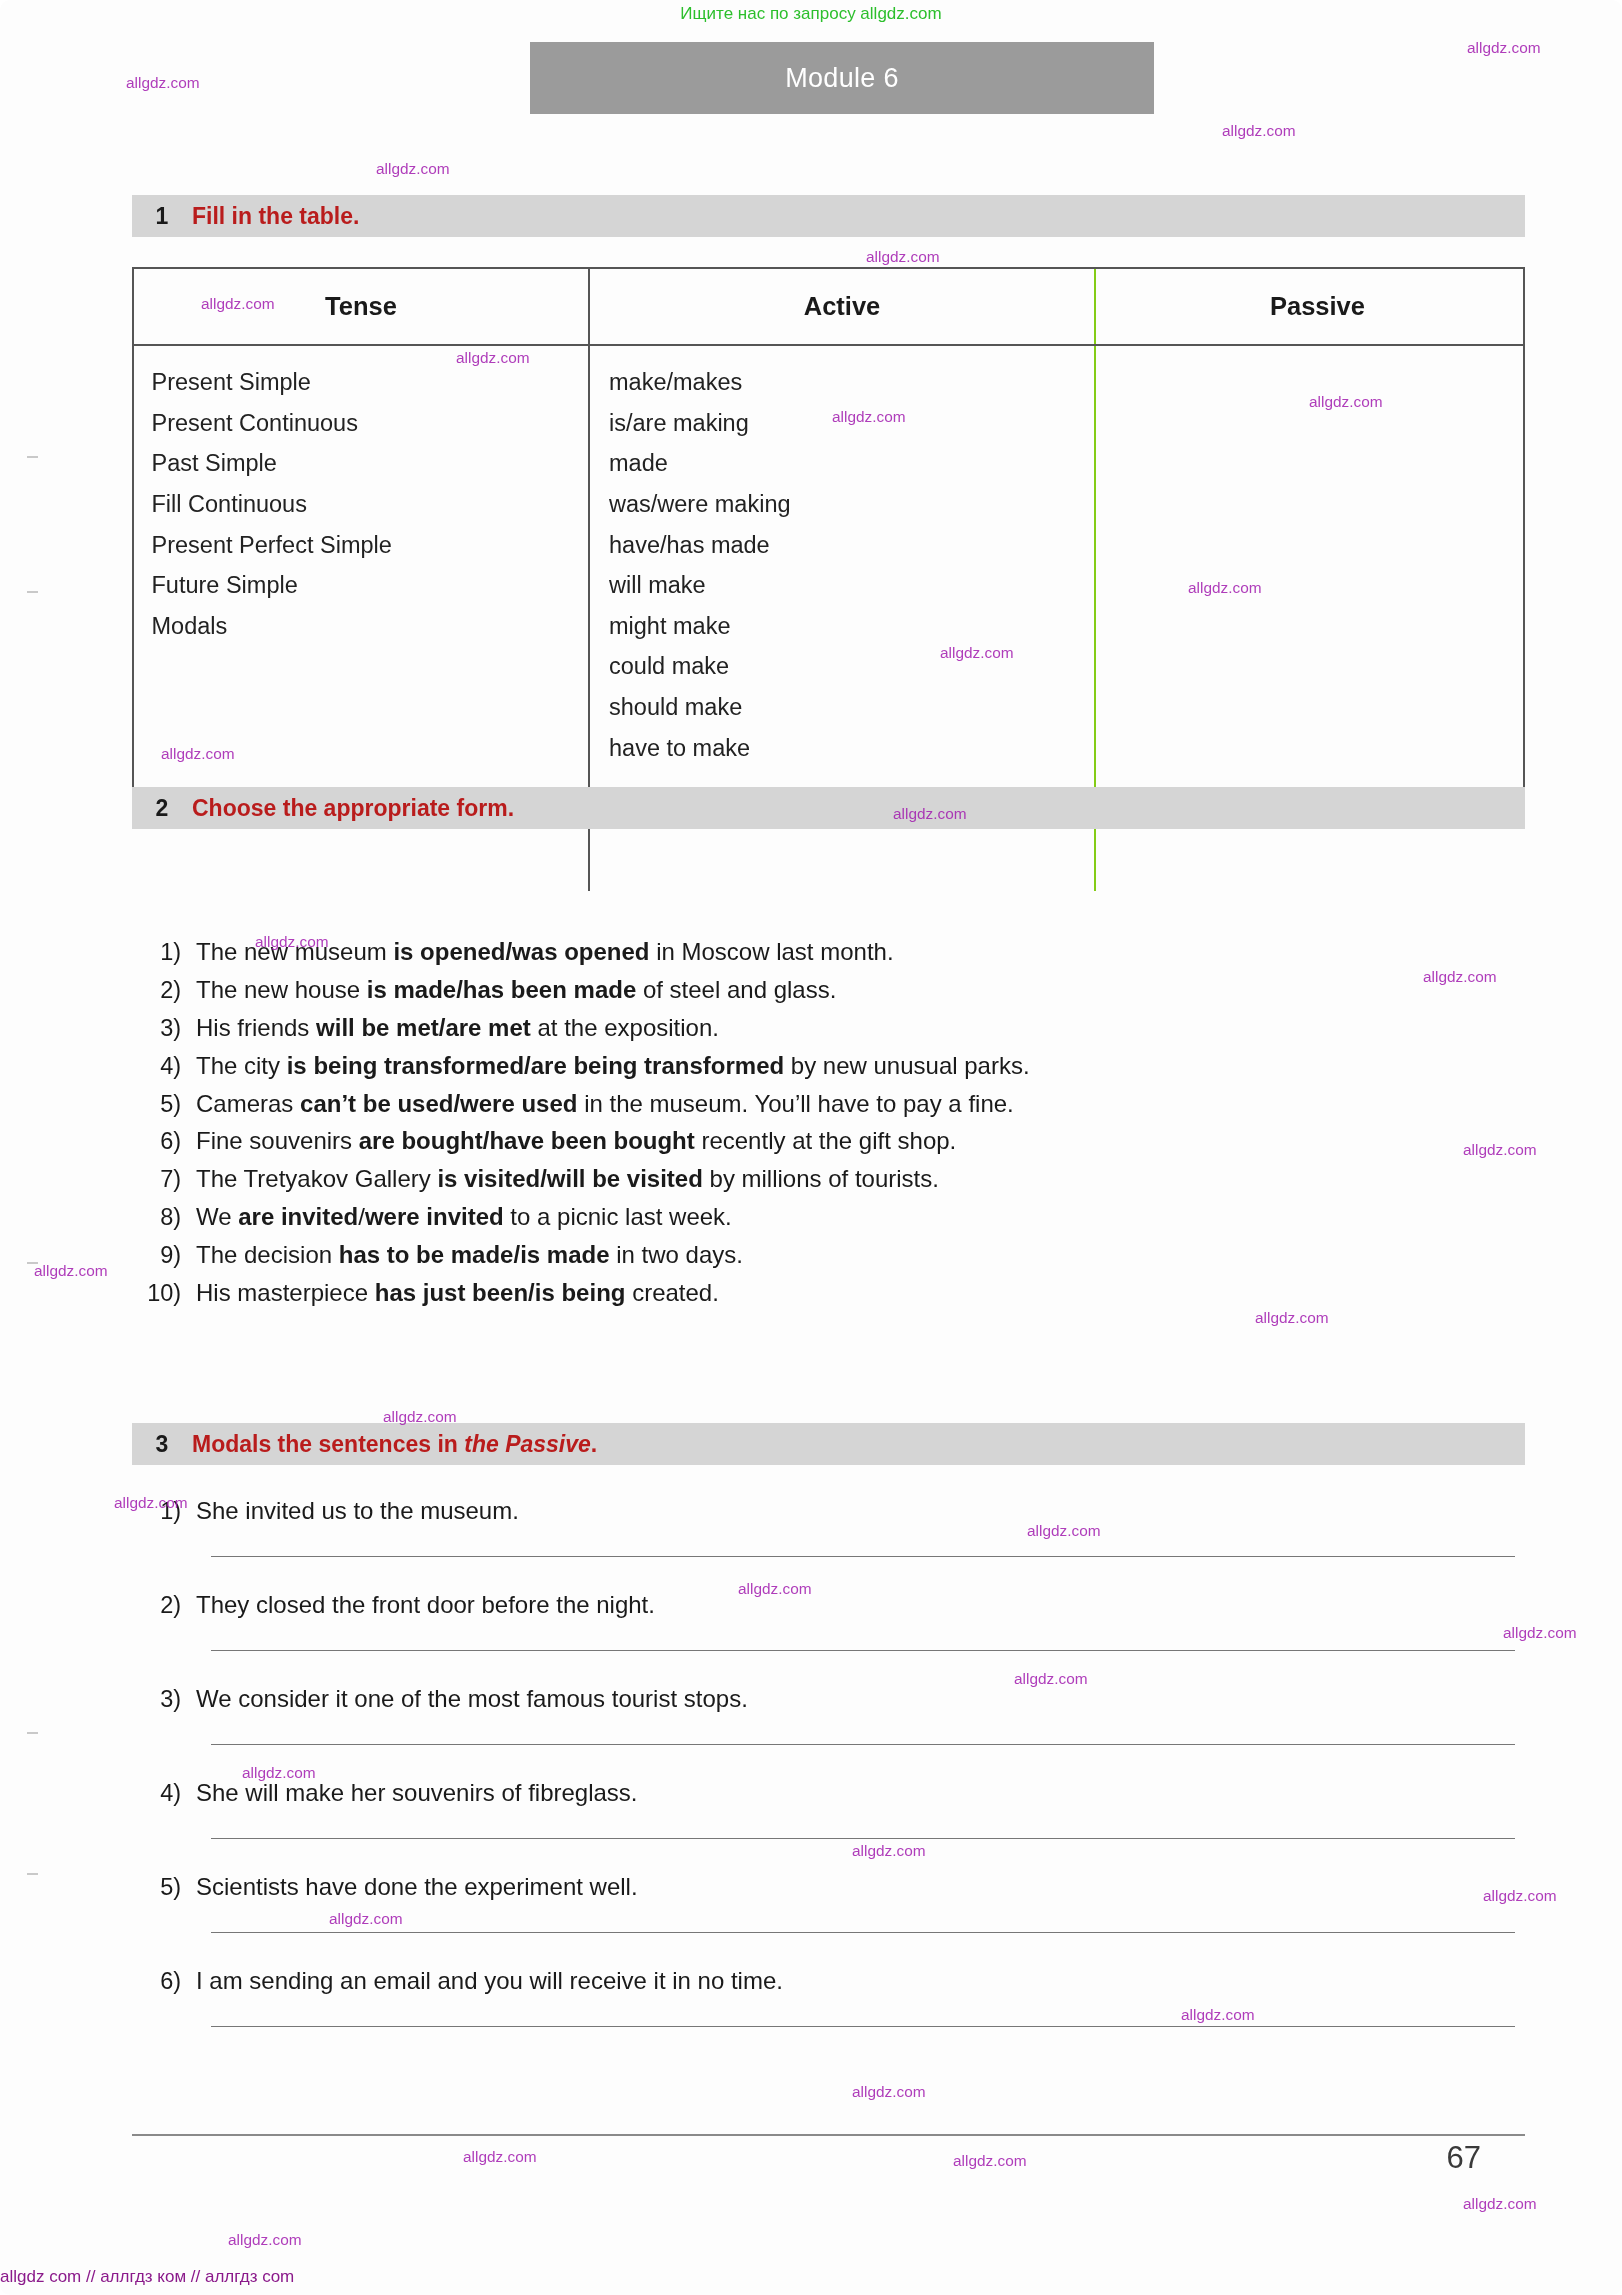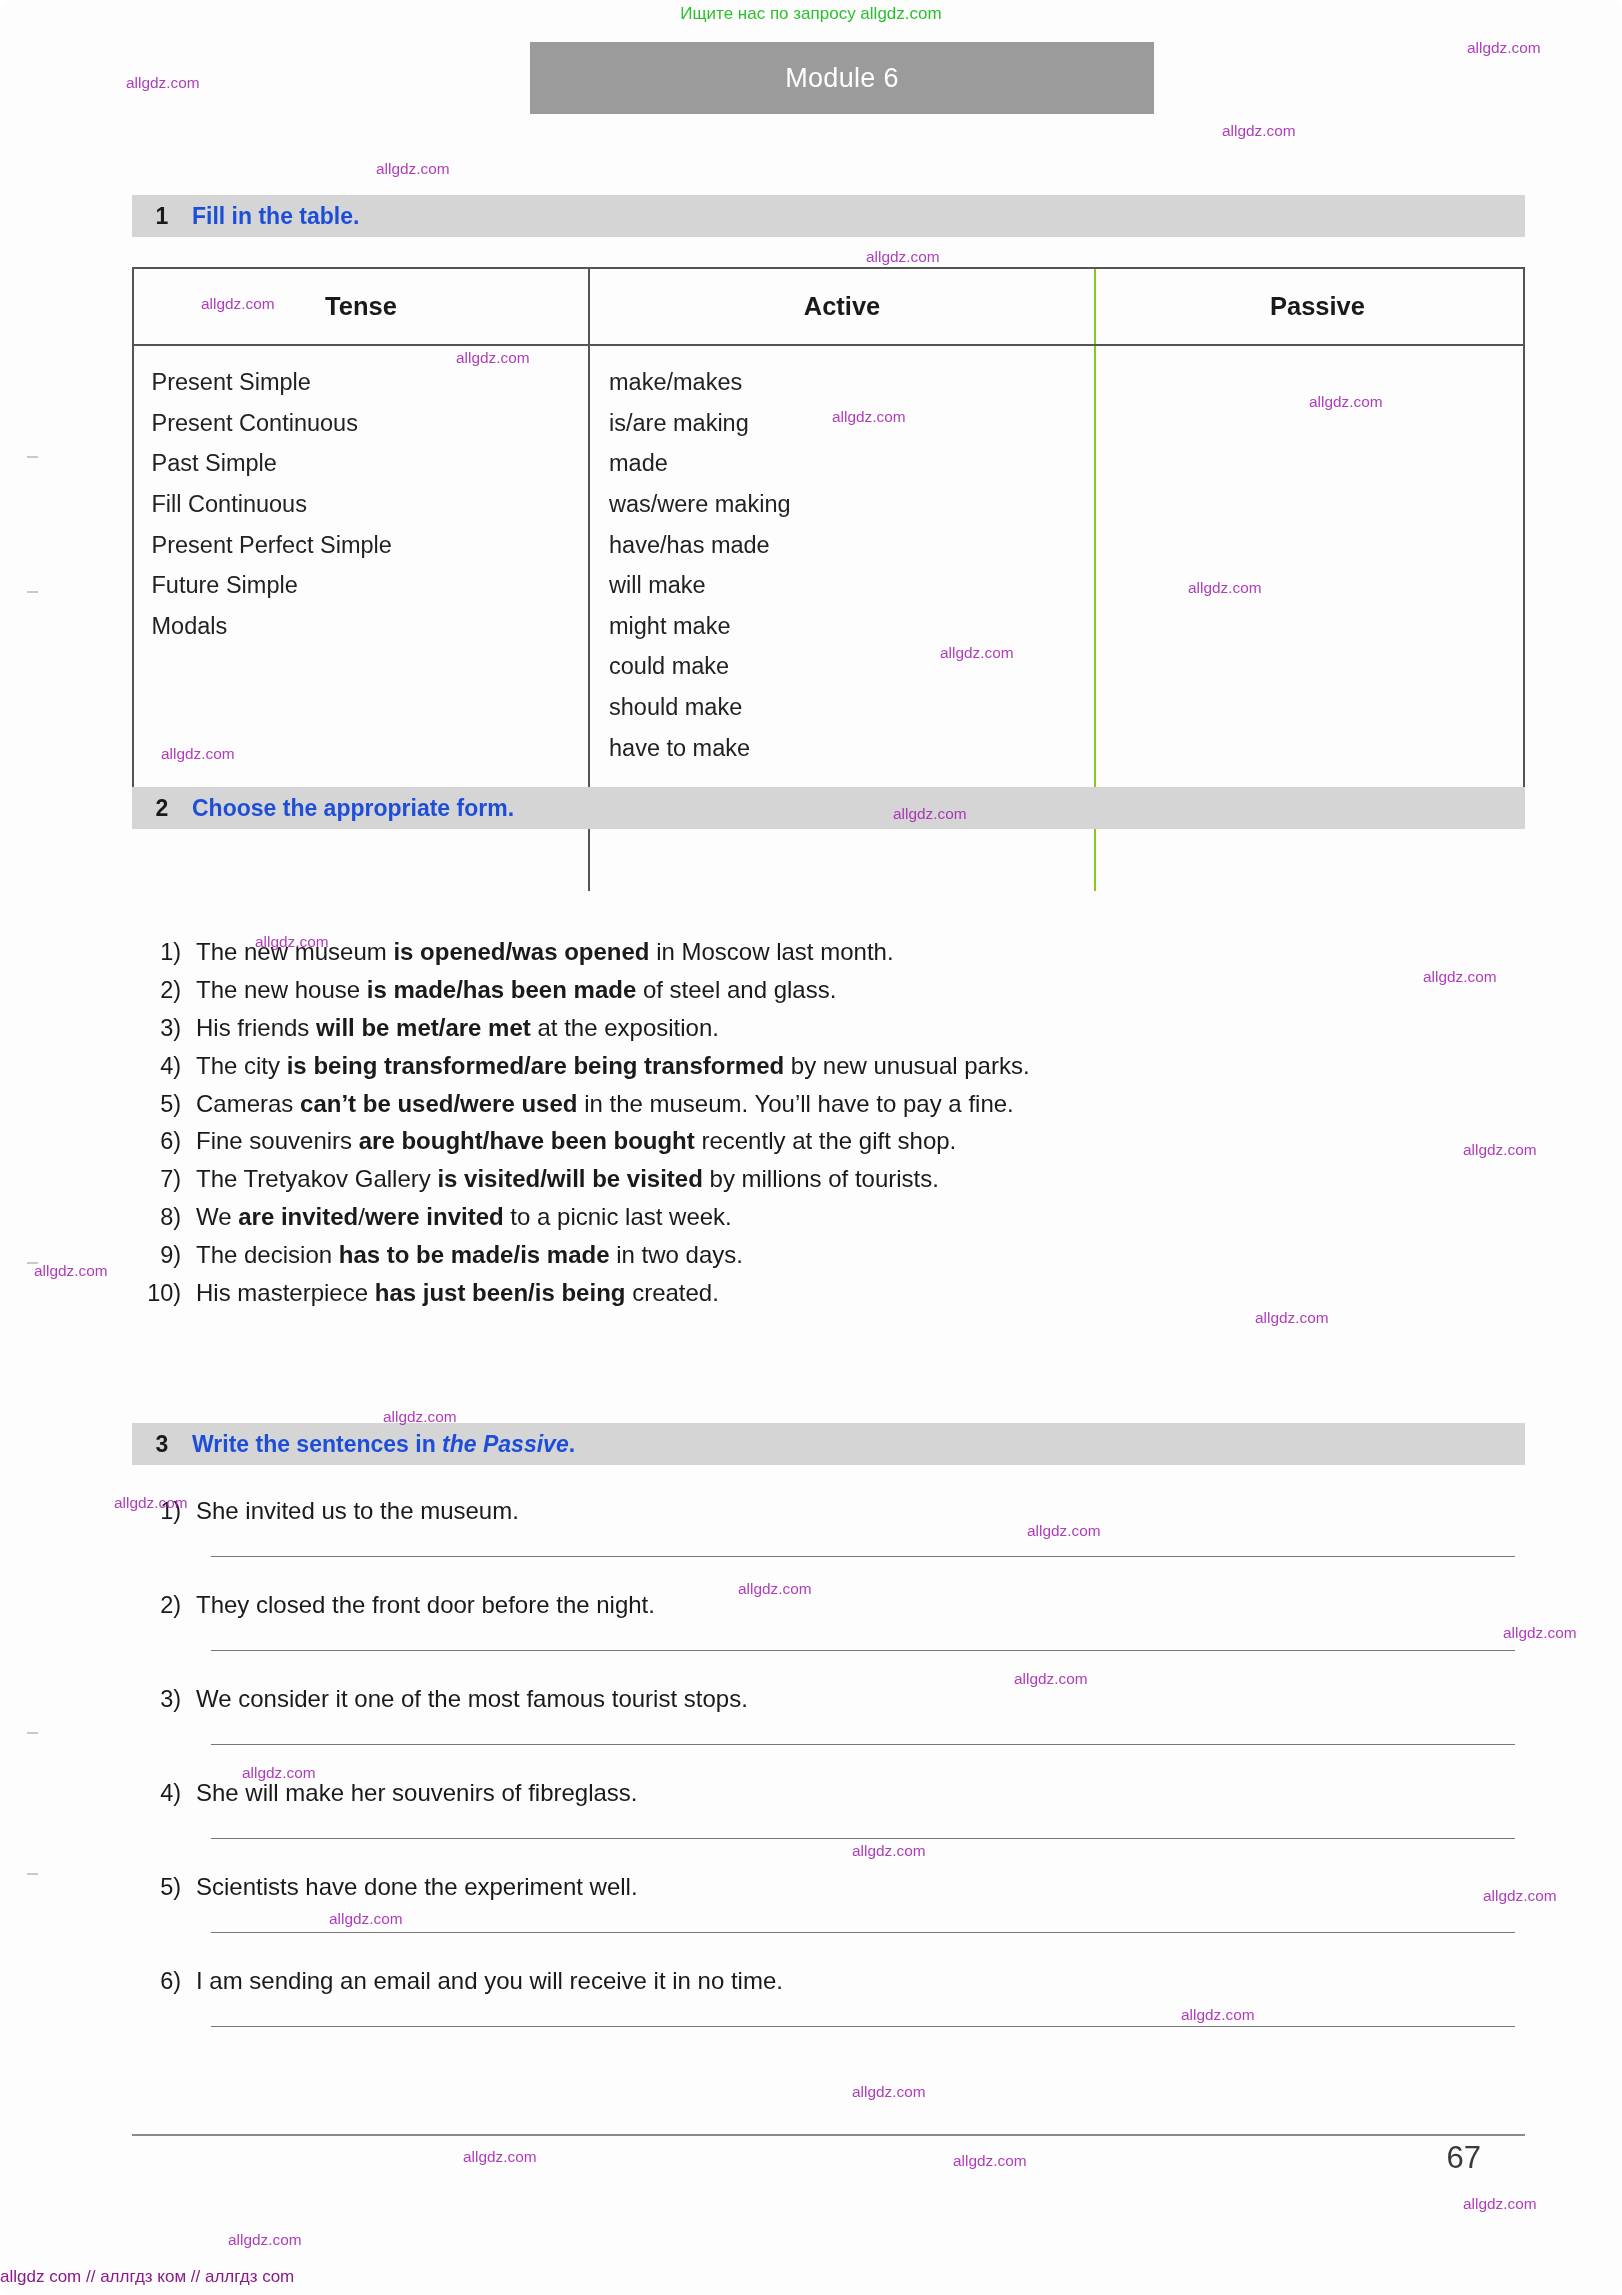--- a/index.html
+++ b/index.html
@@ -75,21 +75,21 @@
   .sec-num {
     width: 60px;
     text-align: center;
     font-size: 23px;
     font-weight: bold;
     color: #1a1a1a;
   }
   .sec-title {
     font-size: 23px;
     font-weight: bold;
-    color: #1d4ed8;
+    color: #b91c1c;
   }
   .sec-title .ital { font-style: italic; }
 
   
   .tbl {
     position: absolute;
     left: 132px;
     top: 267px;
     width: 1393px;
     height: 549px;
@@ -326,21 +326,21 @@
       <span class="txt">The decision <b>has to be made/is made</b> in two days.</span>
     </div>
     <div class="row">
       <span class="num">10)</span>
       <span class="txt">His masterpiece <b>has just been/is being</b> created.</span>
     </div>
   </div>
 
   <div class="sec-bar" style="top:1423px;">
     <span class="sec-num">3</span>
-    <span class="sec-title"><span>Write the sentences in </span><span class="ital">the Passive</span><span>.</span></span>
+    <span class="sec-title"><span>Modals the sentences in </span><span class="ital">the Passive</span><span>.</span></span>
   </div>
 
   <div class="ex3">
     <div class="item">
       <div class="row">
         <span class="num">1)</span>
         <span class="txt">She invited us to the museum.</span>
       </div>
       <div class="ansline"></div>
     </div>

